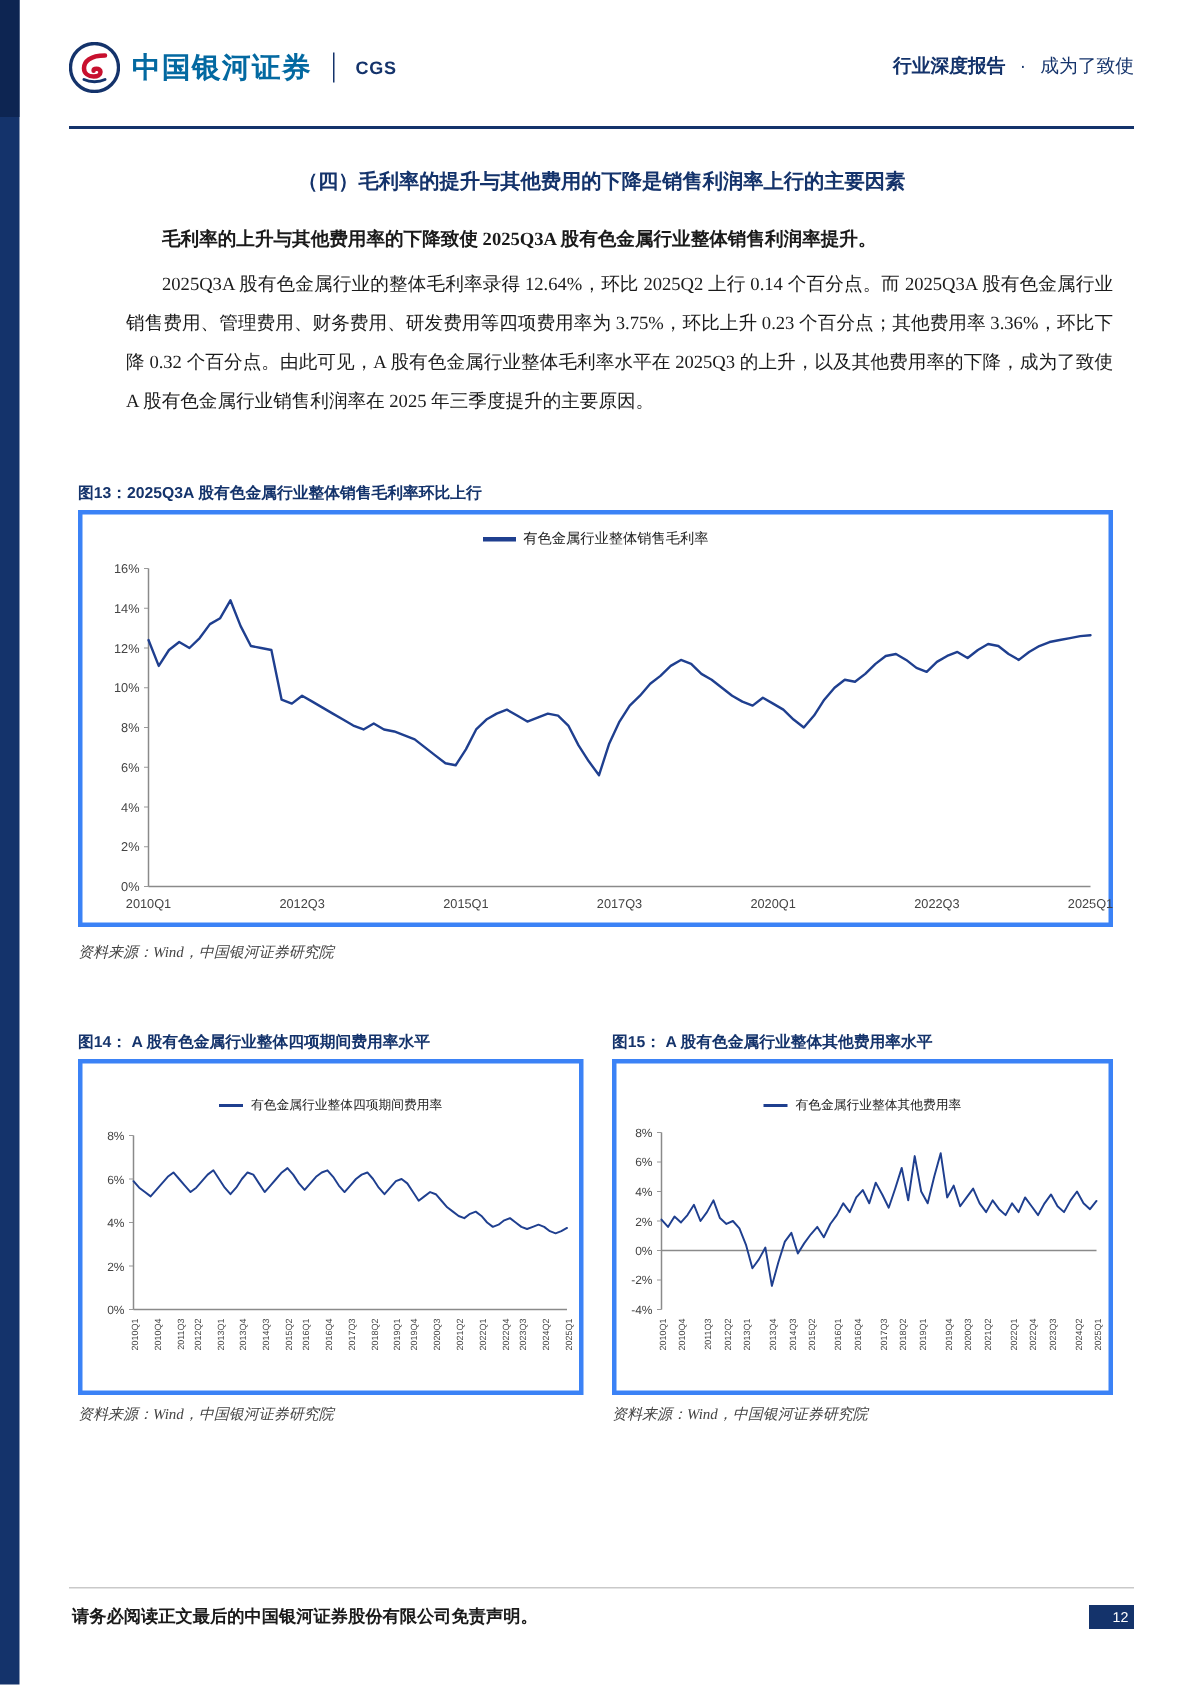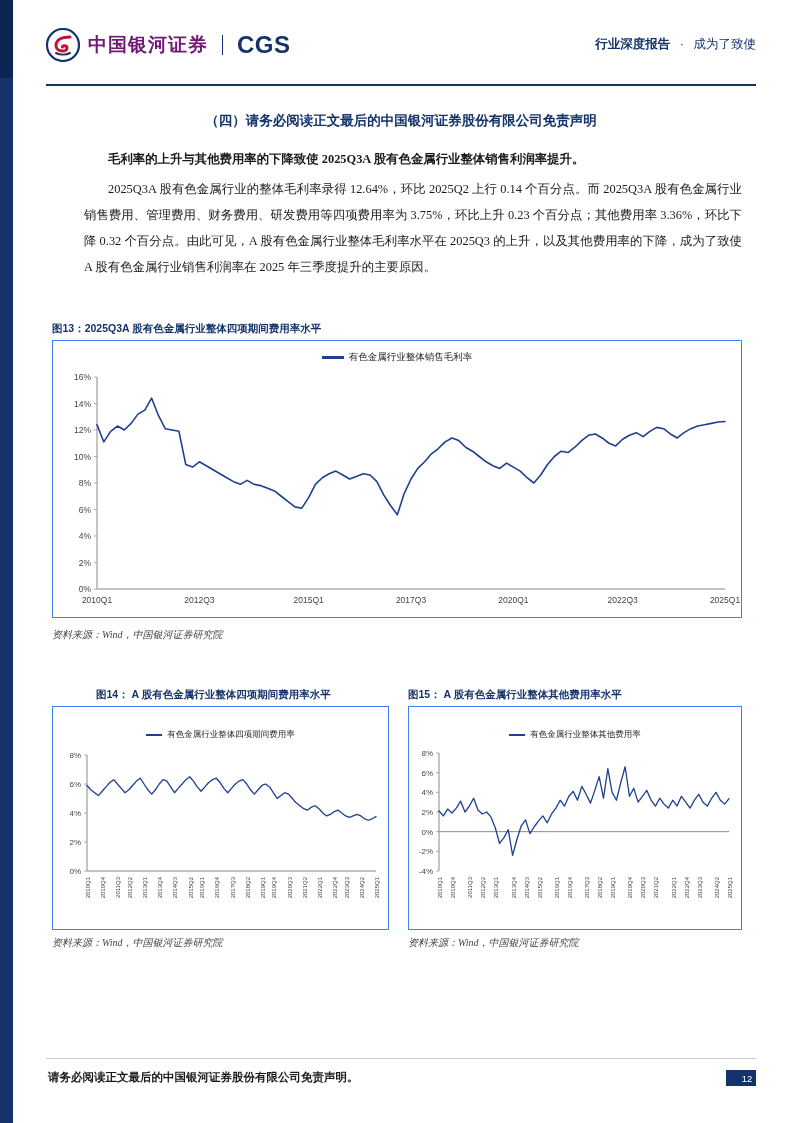--- a/index.html
+++ b/index.html
@@ -30,30 +30,30 @@
     position:absolute;left:46px;top:24px;right:38px;height:54px;
   }
   .logo-wrap{
     position:absolute;left:0;top:4px;display:flex;align-items:center;gap:8px;
   }
   .logo-mark{
     width:34px;height:34px;position:relative;
   }
   .logo-text{
     font-family:"Liberation Sans", sans-serif;
-    font-weight:bold;font-size:19px;color:#701a75;letter-spacing:1px;
+    font-weight:bold;font-size:19px;color:#0369a1;letter-spacing:1px;
     white-space:nowrap;
   }
   .logo-sep{
     display:inline-block;width:1px;height:20px;background:#14336b;margin:0 6px;
     vertical-align:middle;
   }
   .logo-cgs{
     font-family:"Liberation Sans", sans-serif;
-    font-weight:bold;font-size:24px;color:#14336b;letter-spacing:0.5px;
+    font-weight:bold;font-size:12px;color:#14336b;letter-spacing:0.5px;
   }
   .header-right{
     position:absolute;right:0;top:12px;
     font-family:"Liberation Sans", sans-serif;
     font-size:12.5px;color:#14336b;white-space:nowrap;
   }
   .header-right .rpt{font-weight:bold;}
   .header-right .dot{margin:0 6px;color:#14336b;}
   .header-rule{
     position:absolute;left:46px;right:38px;top:84px;height:2px;background:#14336b;
@@ -72,32 +72,32 @@
     text-align:justify;
   }
   .para.lead{top:146px;font-weight:bold;text-indent:24px;}
   .para.body{top:176px;text-indent:24px;}
   
   .fig-cap{
     font-family:"Liberation Sans", sans-serif;
     font-size:10.5px;color:#14336b;font-weight:bold;
   }
   .fig-box{
-    border:1px solid #3b82f6;background:#fff;box-sizing:border-box;
+    border:3px solid #3b82f6;background:#fff;box-sizing:border-box;
   }
   .src{
     font-family:"Liberation Serif", serif;
     font-style:italic;font-size:10px;color:#444;
   }
   
   #fig13-cap{position:absolute;left:52px;top:322px;}
   #fig13-box{position:absolute;left:52px;top:340px;width:690px;height:278px;}
   #fig13-src{position:absolute;left:52px;top:628px;}
   
-  #fig14-cap{position:absolute;left:52px;top:688px;margin-left:44px;}
+  #fig14-cap{position:absolute;left:52px;top:688px;}
   #fig14-box{position:absolute;left:52px;top:706px;width:337px;height:224px;}
   #fig14-src{position:absolute;left:52px;top:936px;}
   
   #fig15-cap{position:absolute;left:408px;top:688px;}
   #fig15-box{position:absolute;left:408px;top:706px;width:334px;height:224px;}
   #fig15-src{position:absolute;left:408px;top:936px;}
 
   .legend{
     position:absolute;display:flex;align-items:center;gap:5px;
     font-family:"Liberation Sans", sans-serif;font-size:9.5px;color:#222;
@@ -148,26 +148,26 @@
       <span class="logo-cgs">CGS</span>
     </div>
     <div class="header-right">
       <span class="rpt">行业深度报告</span>
       <span class="dot">·</span>
       <span>成为了致使</span>
     </div>
   </div>
   <div class="header-rule"></div>
 
-  <div class="sec-title">（四）请务必阅读正文最后的中国银河证券股份有限公司免责声明</div>
+  <div class="sec-title">（四）毛利率的提升与其他费用的下降是销售利润率上行的主要因素</div>
 
   <div class="para lead">毛利率的上升与其他费用率的下降致使 2025Q3A 股有色金属行业整体销售利润率提升。</div>
   <div class="para body">2025Q3A 股有色金属行业的整体毛利率录得 12.64%，环比 2025Q2 上行 0.14 个百分点。而 2025Q3A 股有色金属行业销售费用、管理费用、财务费用、研发费用等四项费用率为 3.75%，环比上升 0.23 个百分点；其他费用率 3.36%，环比下降 0.32 个百分点。由此可见，A 股有色金属行业整体毛利率水平在 2025Q3 的上升，以及其他费用率的下降，成为了致使 A 股有色金属行业销售利润率在 2025 年三季度提升的主要原因。</div>
 
-  <div id="fig13-cap" class="fig-cap">图13：2025Q3A 股有色金属行业整体四项期间费用率水平</div>
+  <div id="fig13-cap" class="fig-cap">图13：2025Q3A 股有色金属行业整体销售毛利率环比上行</div>
   <div id="fig13-box" class="fig-box">
     <div class="legend" style="left:0;right:0;top:10px;justify-content:center;">
       <span class="swatch"></span>
       <span>有色金属行业整体销售毛利率</span>
     </div>
     <svg class="chart-svg" id="chart13" width="688" height="276" viewBox="0 0 688 276">
         <line x1="44" y1="248" x2="41" y2="248" stroke="#9a9a9a" stroke-width="0.8"></line>
         <text x="38" y="251" text-anchor="end" font-size="8.5" fill="#444">0%</text>
         <line x1="44" y1="221.5" x2="41" y2="221.5" stroke="#9a9a9a" stroke-width="0.8"></line>
         <text x="38" y="224.5" text-anchor="end" font-size="8.5" fill="#444">2%</text>

